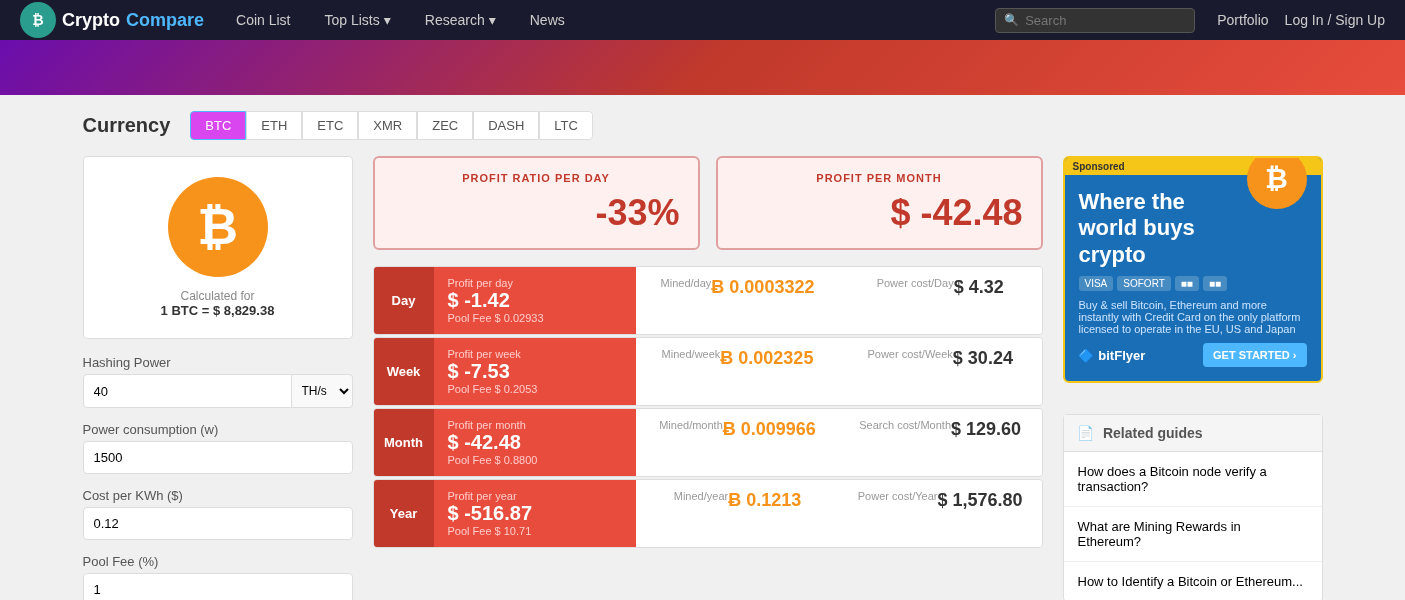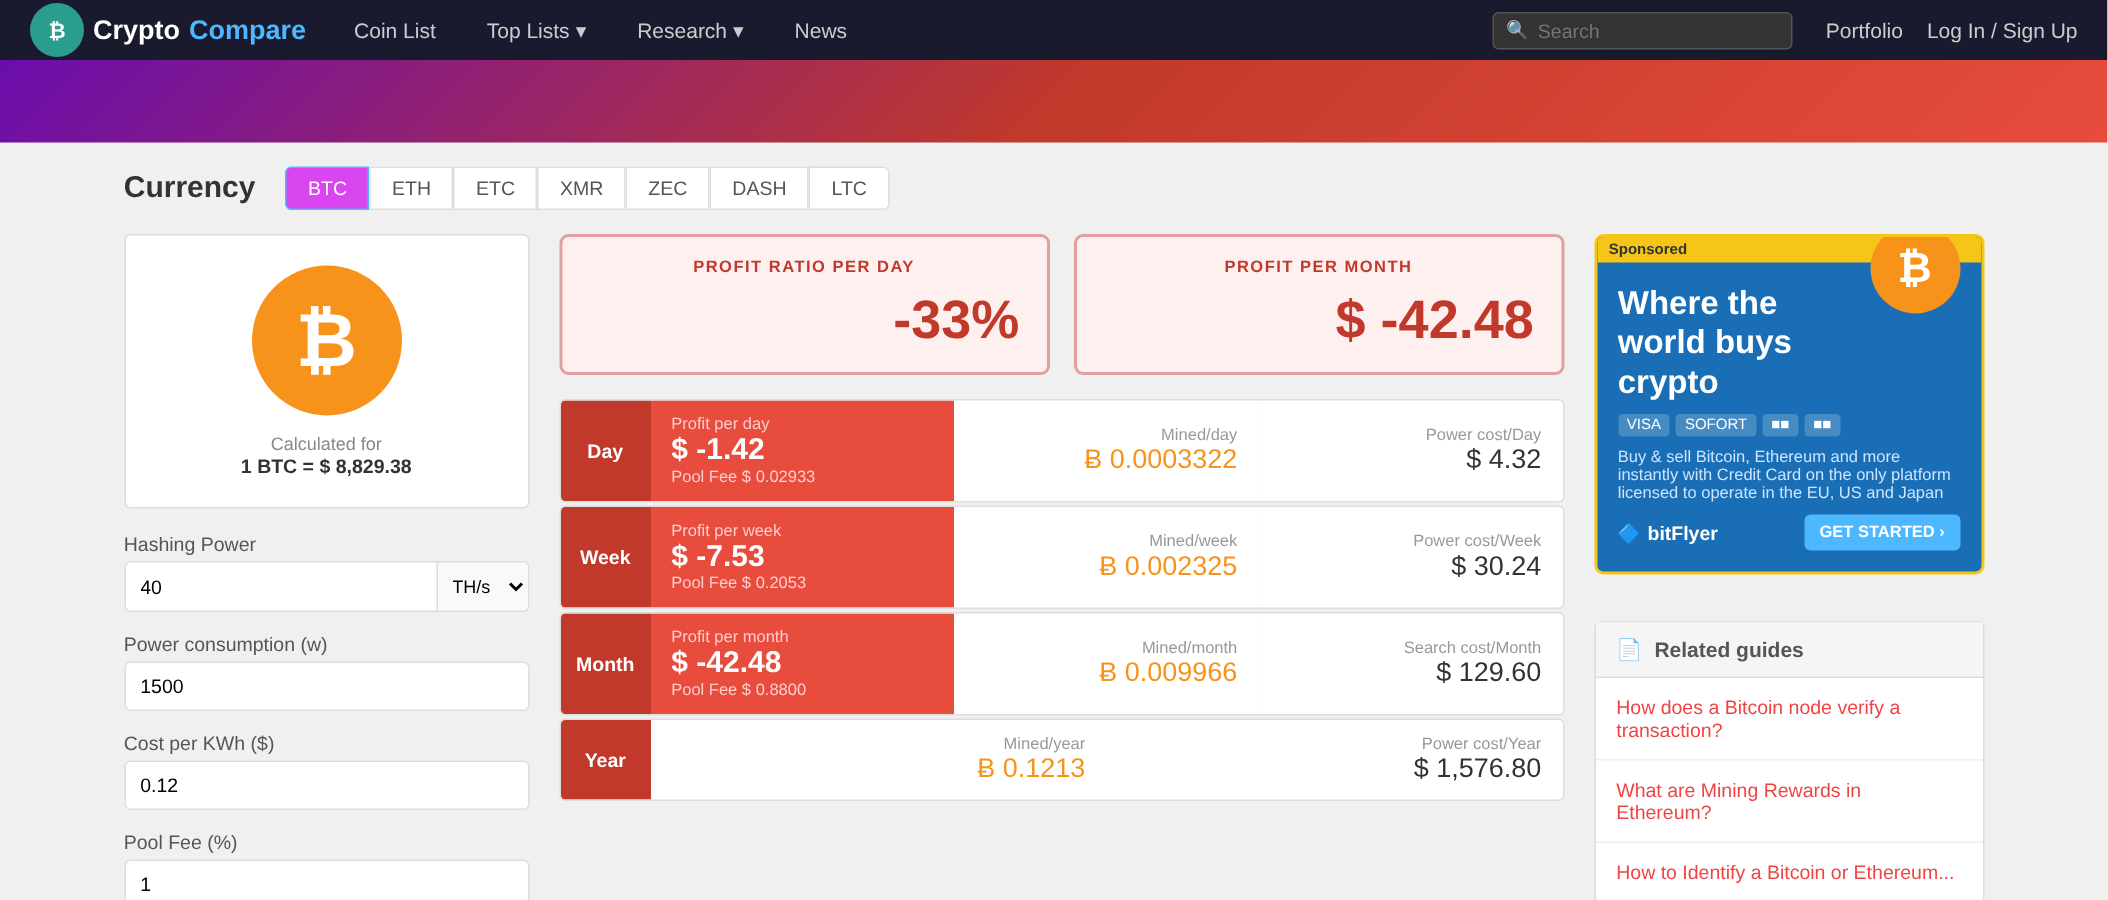--- a/index.html
+++ b/index.html
@@ -187,24 +187,24 @@
     }
     .profit-cell {
       background: #e74c3c; color: white;
       padding: 10px 14px; flex: 1;
     }
     .profit-cell-label { font-size: 11px; color: #ffcccc; }
     .profit-cell-value { font-size: 20px; font-weight: bold; }
     .profit-cell-fee { font-size: 11px; color: #ffcccc; }
     .stat-cell {
       flex: 1; padding: 10px 14px; background: white;
-      display: flex; flex-direction: column; justify-content: center;
+      display: flex; flex-direction: row; justify-content: center;
     }
     .stat-cell-label { font-size: 11px; color: #999; text-align: right; }
-    .stat-cell-value { font-size: 18px; font-weight: normal; color: #333; text-align: right; }
+    .stat-cell-value { font-size: 18px; font-weight: bold; color: #333; text-align: right; }
     .stat-btc { color: #f7931a; }
 
     
     .right-panel {
       width: 260px; flex-shrink: 0;
     }
     .ad-card {
       background: #1a6eb5;
       border-radius: 6px;
       overflow: hidden;
@@ -251,21 +251,21 @@
       background: #f5f5f5;
       padding: 10px 14px;
       border-bottom: 1px solid #ddd;
       display: flex; align-items: center; gap: 8px;
       font-size: 14px; font-weight: bold; color: #555;
     }
     .guide-link {
       display: block;
       padding: 12px 14px;
       border-bottom: 1px solid #eee;
-      color: #ef4444;
+      color: #000000;
       text-decoration: none;
       font-size: 13px;
       cursor: pointer;
     }
     .guide-link:last-child { border-bottom: none; }
 
     .clearfix::after { content: ''; display: table; clear: both; }
   </style>
 </head>
 <body>
@@ -412,20 +412,25 @@
       <div class="stat-cell-label">Mined/month</div>
       <div class="stat-cell-value stat-btc">Ƀ 0.009966</div>
     </div>
     <div class="stat-cell">
       <div class="stat-cell-label">Search cost/Month</div>
       <div class="stat-cell-value">$ 129.60</div>
     </div>
   </div>
           <div class="data-row">
     <div class="period-cell">Year</div>
+    <div class="profit-cell">
+      <div class="profit-cell-label">Profit per year</div>
+      <div class="profit-cell-value">$ -516.87</div>
+      <div class="profit-cell-fee">Pool Fee $ 10.71</div>
+    </div>
     <div class="stat-cell">
       <div class="stat-cell-label">Mined/year</div>
       <div class="stat-cell-value stat-btc">Ƀ 0.1213</div>
     </div>
     <div class="stat-cell">
       <div class="stat-cell-label">Power cost/Year</div>
       <div class="stat-cell-value">$ 1,576.80</div>
     </div>
   </div>
         </div>

